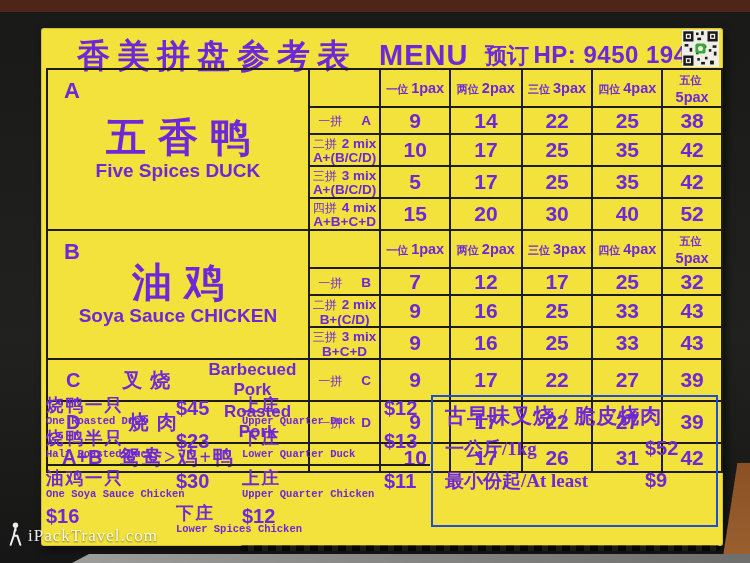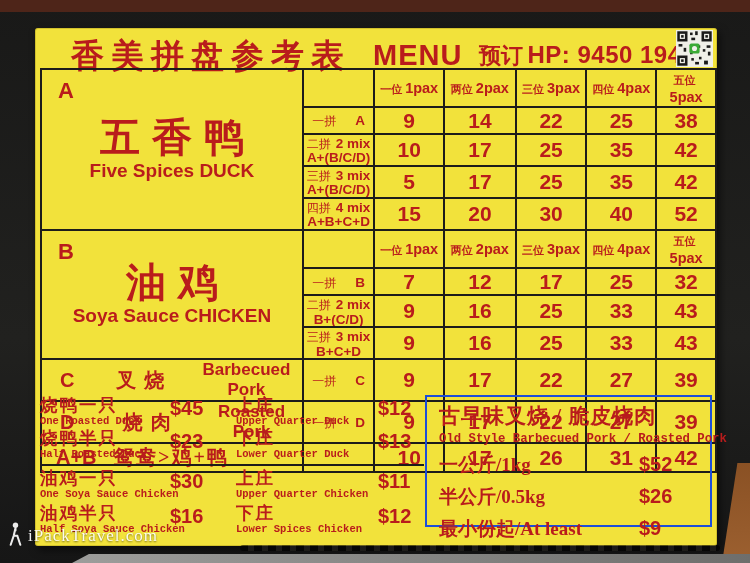--- a/index.html
+++ b/index.html
@@ -3,22 +3,22 @@
 <meta charset="utf-8">
 <style>
   html,body{margin:0;padding:0;}
   body{width:750px;height:563px;background:#201f1c;font-family:"Liberation Sans",sans-serif;overflow:hidden;position:relative;}
   .scene{position:absolute;inset:0;background:linear-gradient(180deg,#191918 0%,#21211f 60%,#161616 100%);}
   .wall-top{position:absolute;top:0;left:0;right:0;height:12px;background:#4e2519;}
   .wood-corner{position:absolute;right:0;bottom:0;width:28px;height:100px;background:linear-gradient(180deg,#8a5124,#9c6030);clip-path:polygon(55% 0,100% 0,100% 100%,0 100%);}
   .ledge{position:absolute;left:72px;right:0;bottom:0;height:9px;background:linear-gradient(90deg,#9d9d9b,#6e6e6c);clip-path:polygon(0 100%,2.5% 0,100% 0,100% 100%);}
   .serr{position:absolute;left:240px;right:30px;bottom:12px;height:6px;background:repeating-linear-gradient(90deg,#000 0 8px,#262420 8px 14px);opacity:.6;border-radius:3px;}
 
-  .card{position:absolute;left:35px;top:28px;width:682px;height:518px;background:#f2e23b;border-radius:3px;
-        box-shadow:inset 0 0 0 1px rgba(120,100,0,.25), 3px 4px 8px rgba(0,0,0,.55);color:#b91c1c;}
+  .card{position:absolute;left:41px;top:28px;width:682px;height:518px;background:#f2e23b;border-radius:3px;
+        box-shadow:inset 0 0 0 1px rgba(120,100,0,.25), 3px 4px 8px rgba(0,0,0,.55);color:#6d28d9;}
 
   
   .title-zh{position:absolute;left:36px;top:6px;font-family:"Liberation Serif",serif;font-weight:bold;font-size:33px;letter-spacing:7px;white-space:nowrap;}
   .title-en{position:absolute;left:338px;top:11px;font-weight:bold;font-size:29px;letter-spacing:1px;}
   .phone{position:absolute;left:444px;top:13px;white-space:nowrap;}
   .phone .zh{font-family:"Liberation Serif",serif;font-weight:bold;font-size:22px;}
   .phone .num{font-weight:bold;font-size:24px;letter-spacing:.5px;}
   .qr{position:absolute;left:641px;top:2px;width:37px;height:37px;}
 
   
@@ -311,43 +311,34 @@
             <div class="en">One Soya Sauce Chicken</div>
           </div>
         <div class="price">$30</div>
         <div>
             <div class="zh">上庄</div>
             <div class="en">Upper Quarter Chicken</div>
           </div>
         <div class="price">$11</div>
       </div>
       <div class="bl-row tall">
-        <div>
-            <div class="zh">油鸡半只</div>
-            <div class="en">Half Soya Sauce Chicken</div>
-          </div>
         <div class="price">$16</div>
         <div>
             <div class="zh">下庄</div>
             <div class="en">Lower Spices Chicken</div>
           </div>
         <div class="price">$12</div>
       </div>
     </div>
 
     <div class="br">
       <div class="br-title-zh">古早味叉烧 / 脆皮烧肉</div>
-      <div class="br-title-en">Old Style Barbecued Pork / Roasted Pork</div>
       <div class="br-line">
         <span class="lbl">一公斤/1kg</span>
         <span class="price">$52</span>
-      </div>
-      <div class="br-line">
-        <span class="lbl">半公斤/0.5kg</span>
-        <span class="price">$26</span>
       </div>
       <div class="br-line">
         <span class="lbl">最小份起/At least</span>
         <span class="price">$9</span>
       </div>
     </div>
   </div>
 
   <div class="serr"></div>
   <div class="wood-corner"></div>

